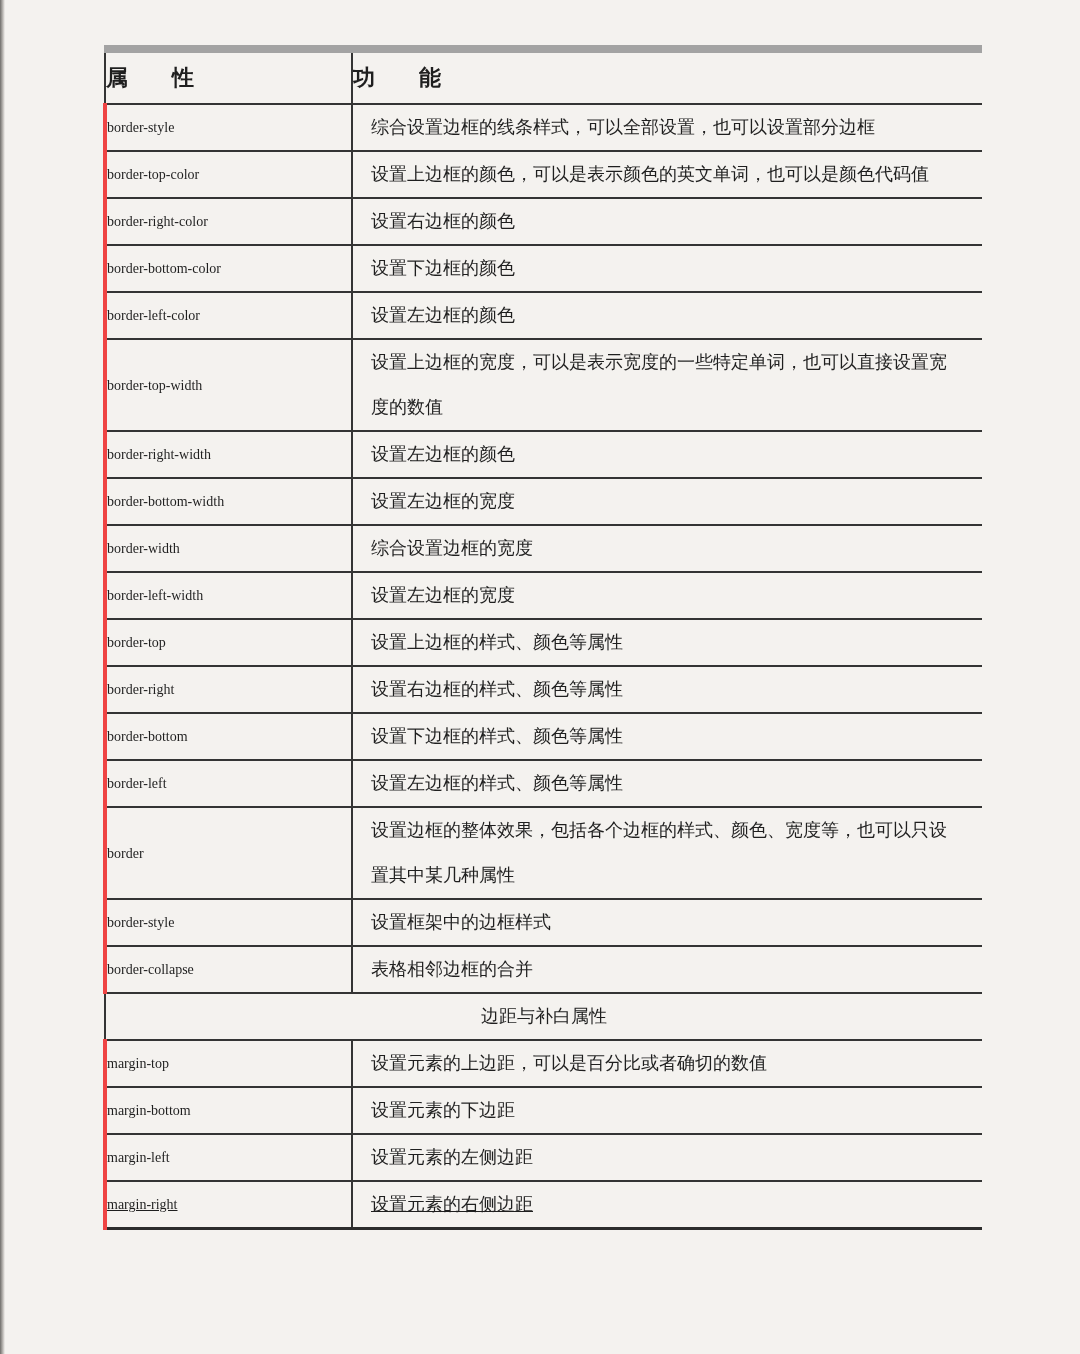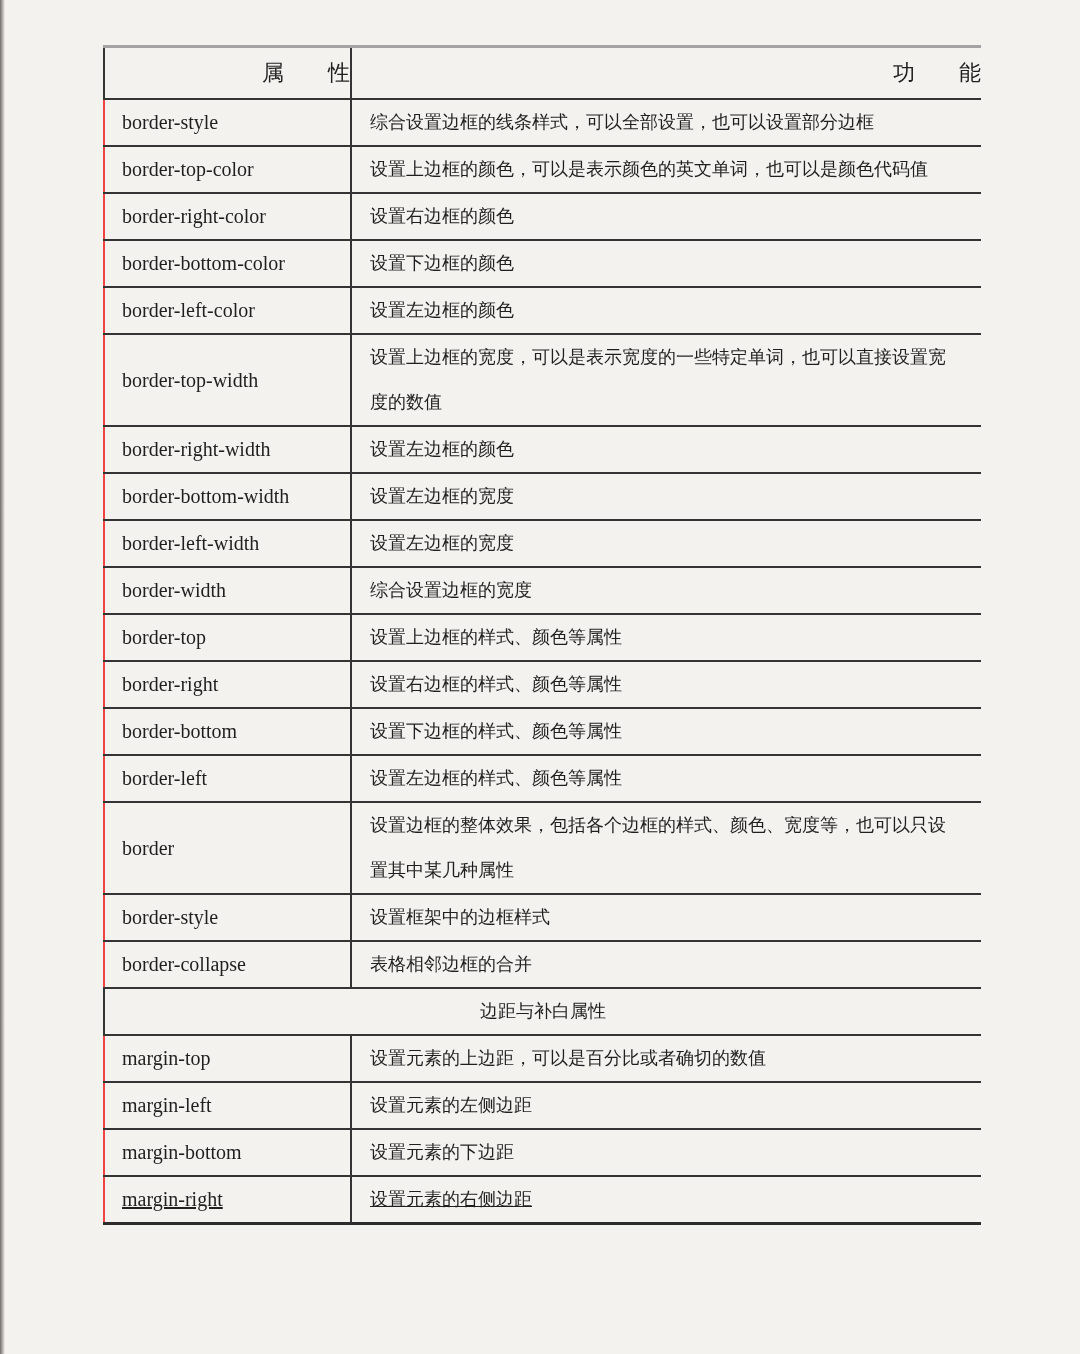--- a/index.html
+++ b/index.html
@@ -39,36 +39,35 @@
 
   th, td {
     font-size: 18px;
     line-height: 45px;
     vertical-align: middle;
     padding: 0;
     font-weight: normal;
     border-bottom: 2px solid #343434;
   }
   thead th {
-    border-top: 3px solid #a3a3a3;
+    border-top: 8px solid #a3a3a3;
     height: 50px;
     line-height: 50px;
-    text-align: right;
-    font-weight: 400;
+    text-align: left;
+    font-weight: 700;
     font-size: 22px;
   }
   thead th.h-prop {
     border-left: 2px solid #343434;
     border-right: 2px solid #343434;
   }
   td.prop {
-    border-left: 2px solid #ef4444;
+    border-left: 4px solid #ef4444;
     border-right: 2px solid #343434;
-    padding-left: 17px;
-    font-size: 20px;
+    font-size: 14px;
     height: 44px;
   }
   td.desc {
     padding-left: 18px;
     padding-right: 18px;
     height: 44px;
   }
   tr.section td {
     border-left: 2px solid #343434;
     text-align: center;
@@ -123,26 +122,26 @@
         </tr>
         <tr>
           <td class="prop">border-right-width</td>
           <td class="desc">设置左边框的颜色</td>
         </tr>
         <tr>
           <td class="prop">border-bottom-width</td>
           <td class="desc">设置左边框的宽度</td>
         </tr>
         <tr>
+          <td class="prop">border-width</td>
+          <td class="desc">综合设置边框的宽度</td>
+        </tr>
+        <tr>
           <td class="prop">border-left-width</td>
           <td class="desc">设置左边框的宽度</td>
-        </tr>
-        <tr>
-          <td class="prop">border-width</td>
-          <td class="desc">综合设置边框的宽度</td>
         </tr>
         <tr>
           <td class="prop">border-top</td>
           <td class="desc">设置上边框的样式、颜色等属性</td>
         </tr>
         <tr>
           <td class="prop">border-right</td>
           <td class="desc">设置右边框的样式、颜色等属性</td>
         </tr>
         <tr>
@@ -166,26 +165,26 @@
           <td class="desc">表格相邻边框的合并</td>
         </tr>
         <tr class="section">
           <td colspan="2">边距与补白属性</td>
         </tr>
         <tr>
           <td class="prop">margin-top</td>
           <td class="desc">设置元素的上边距，可以是百分比或者确切的数值</td>
         </tr>
         <tr>
+          <td class="prop">margin-bottom</td>
+          <td class="desc">设置元素的下边距</td>
+        </tr>
+        <tr>
           <td class="prop">margin-left</td>
           <td class="desc">设置元素的左侧边距</td>
-        </tr>
-        <tr>
-          <td class="prop">margin-bottom</td>
-          <td class="desc">设置元素的下边距</td>
         </tr>
         <tr>
           <td class="prop">margin-right</td>
           <td class="desc">设置元素的右侧边距</td>
         </tr>
       </tbody>
   </table>
 </div>
 
 </body></html>

